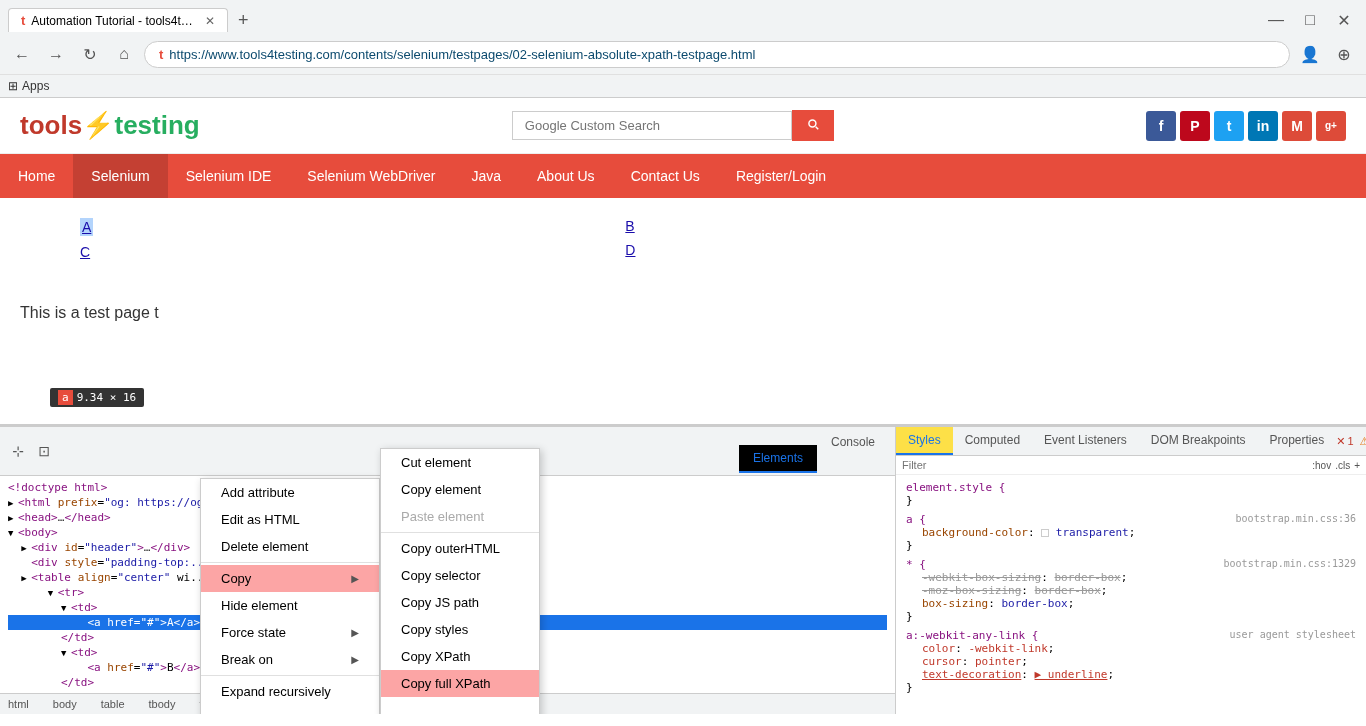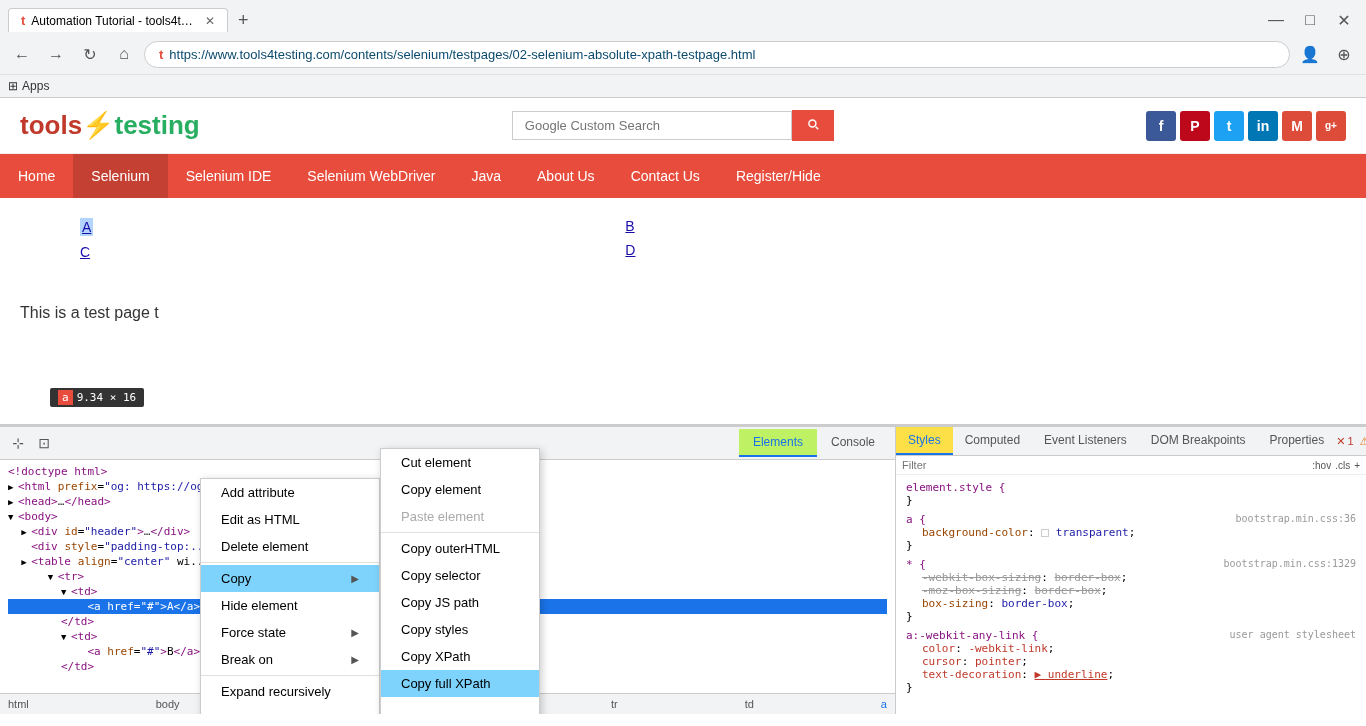--- a/index.html
+++ b/index.html
@@ -42,36 +42,36 @@
     .nav-item.active { background: rgba(0,0,0,0.15); }
 
     
     .page-body { background: #fff; flex: 1; padding: 20px; position: relative; }
     .test-link { color: #1a0dab; text-decoration: underline; cursor: pointer; font-size: 14px; }
 
     
     .devtools { display: flex; height: 290px; border-top: 3px solid #ccc; background: #fff; }
     .devtools-left { flex: 1; display: flex; flex-direction: column; border-right: 1px solid #ccc; overflow: hidden; }
     .devtools-tab { padding: 6px 14px; font-size: 12px; cursor: pointer; color: #555; border-bottom: 2px solid transparent; }
-    .devtools-tab.active { color: #1a73e8; border-bottom-color: #1a73e8; background: #bef264; }
+    .devtools-tab.active { color: #1a73e8; border-bottom-color: #1a73e8; background: #000000; margin-top: 16px; }
     .devtools-content { flex: 1; overflow-y: auto; padding: 4px 8px; font-family: monospace; font-size: 11px; background: #fff; }
     .devtools-content .line { padding: 1px 0; cursor: pointer; white-space: nowrap; }
     .devtools-content .line.selected { background: #1a73e8; color: white; }
     .devtools-content .line.selected * { color: white !important; }
     .indent1 { padding-left: 12px; }
     .indent2 { padding-left: 24px; }
     .indent3 { padding-left: 36px; }
     .indent4 { padding-left: 48px; }
     .indent5 { padding-left: 60px; }
     .tag { color: #881280; }
     .attr-name { color: #994500; }
     .attr-val { color: #1a1aa6; }
     .text-content { color: #333; }
     .tri { display: inline-block; width: 10px; font-size: 9px; }
-    .breadcrumb-bar { display: flex; align-items: center; gap: 12px; padding: 4px 8px; border-top: 1px solid #ccc; font-size: 11px; background: #f1f3f4; justify-content: space-between; }
+    .breadcrumb-bar { display: flex; align-items: center; gap: 12px; padding: 4px 8px; border-top: 1px solid #ccc; font-size: 11px; background: #f1f3f4; }
     .bread-item { cursor: pointer; color: #555; }
     .bread-item.active { color: #1a73e8; }
 
     
     .devtools-right { width: 470px; display: flex; flex-direction: column; }
     .dt-right-tab { padding: 6px 12px; font-size: 12px; cursor: pointer; color: #555; border-bottom: 2px solid transparent; white-space: nowrap; }
     .dt-right-tab.active { color: #1a73e8; border-bottom-color: #1a73e8; background: #fde047; }
     .dt-right-content { flex: 1; overflow-y: auto; padding: 6px 10px; font-family: monospace; font-size: 11px; }
     .style-block { margin-bottom: 6px; }
     .style-selector { color: #881280; }
@@ -87,21 +87,21 @@
 
     
     .element-tooltip { position: absolute; top: 190px; left: 50px; background: #333; color: white; padding: 3px 8px; font-size: 11px; border-radius: 2px; z-index: 100; white-space: nowrap; font-family: monospace; }
     .tooltip-letter { background: #e74c3c; color: white; padding: 1px 4px; margin-right: 4px; font-size: 11px; }
 
     
     .context-menu-wrapper { position: absolute; top: 280px; left: 200px; z-index: 200; display: flex; }
     .context-menu { background: #fff; border: 1px solid #ccc; box-shadow: 2px 2px 8px rgba(0,0,0,0.2); min-width: 180px; font-size: 13px; }
     .cm-item { padding: 6px 20px; cursor: pointer; display: flex; align-items: center; justify-content: space-between; white-space: nowrap; }
     .cm-item.disabled { color: #aaa; }
-    .cm-item.active { background: #7dd3fc; }
+    .cm-item.active { background: #fca5a5; }
     .cm-item .arrow { font-size: 10px; color: #555; }
     .cm-separator { border-top: 1px solid #e0e0e0; margin: 2px 0; }
     .submenu { background: #fff; border: 1px solid #ccc; box-shadow: 2px 2px 8px rgba(0,0,0,0.2); min-width: 160px; font-size: 13px; margin-top: -30px; }
 
     
     .devtools-topbar { display: flex; align-items: center; justify-content: space-between; padding: 2px 6px; border-bottom: 1px solid #ccc; background: #f1f3f4; }
     .error-badge { color: #c0392b; font-size: 11px; display: flex; align-items: center; gap: 2px; }
     .warn-badge { color: #e67e22; font-size: 11px; display: flex; align-items: center; gap: 2px; }
 
     
@@ -168,21 +168,21 @@
   </div>
 
   <div class="nav-menu">
     <div class="nav-item">Home</div>
     <div class="nav-item active">Selenium</div>
     <div class="nav-item">Selenium IDE</div>
     <div class="nav-item">Selenium WebDriver</div>
     <div class="nav-item">Java</div>
     <div class="nav-item">About Us</div>
     <div class="nav-item">Contact Us</div>
-    <div class="nav-item">Register/Hide</div>
+    <div class="nav-item">Register/Login</div>
   </div>
 
   <div style="flex:1; display:flex; flex-direction:column; overflow:hidden; position:relative;">
 
     <div class="element-tooltip">
       <span class="tooltip-letter">a</span><span>9.34 × 16</span>
     </div>
 
     <div class="page-body">
       <div style="display:flex; gap:12px; margin-bottom:16px; position:relative;">
@@ -340,21 +340,21 @@
               <span class="style-selector">a:-webkit-any-link {</span>
               <span class="style-origin">user agent stylesheet</span>
             </div>
             <div class="style-prop">
               <span class="style-prop-name" style="color:#c0392b;">color</span>: <span class="style-prop-val" style="color:#c0392b;">-webkit-link</span>;
             </div>
             <div class="style-prop">
               <span class="style-prop-name" style="color:#c0392b;">cursor</span>: <span class="style-prop-val" style="color:#c0392b;">pointer</span>;
             </div>
             <div class="style-prop">
-              <span class="style-prop-name" style="color:#c0392b;">text-decoration</span>: <span class="style-prop-val" style="color:#c0392b;text-decoration:underline;">▶ underline</span>;
+              <span class="style-prop-name" style="color:#c0392b;text-decoration:underline;">text-decoration</span>: <span class="style-prop-val" style="color:#c0392b;text-decoration:underline;">▶ underline</span>;
             </div>
             <div>}</div>
           </div>
         </div>
       </div>
     </div>
   </div>
 </div>
 
 </body></html>

